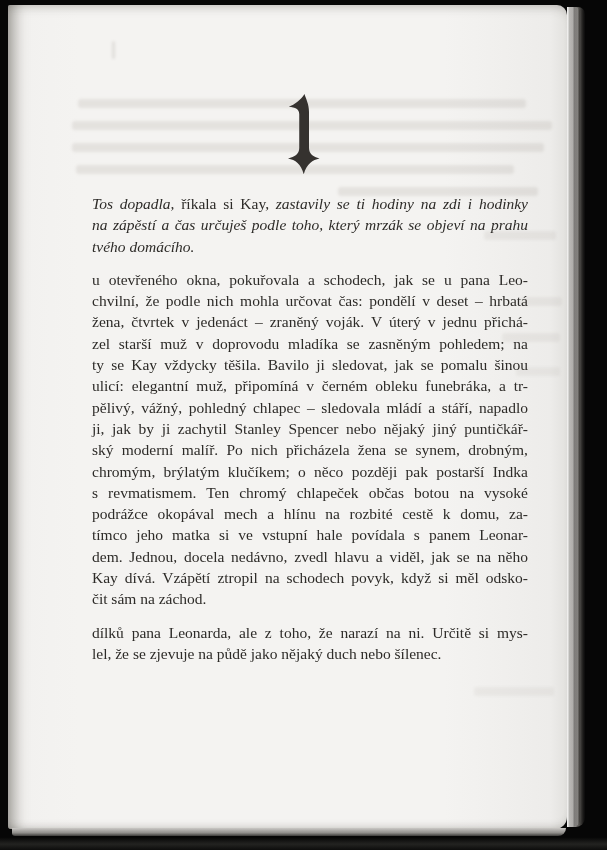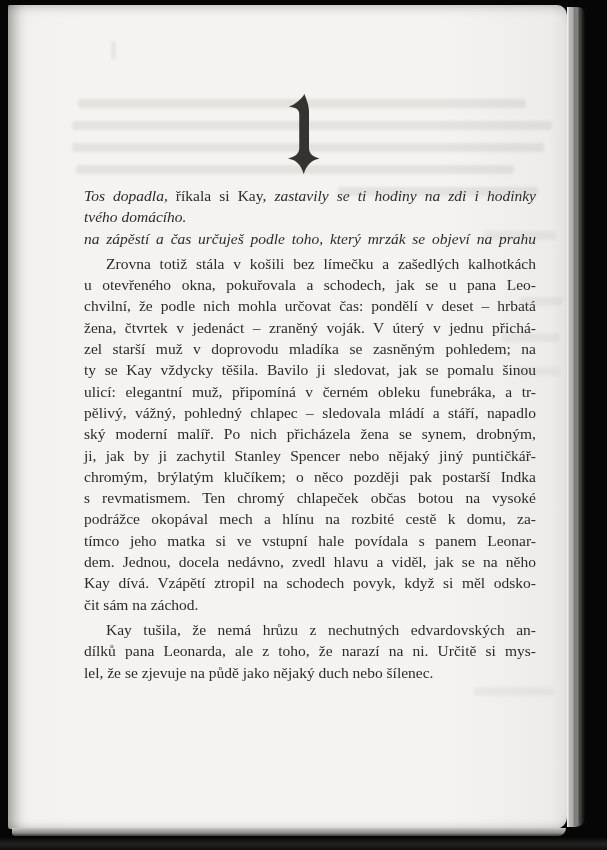--- a/index.html
+++ b/index.html
@@ -55,21 +55,21 @@
   .chapter svg { display:block; width:46px; height:90px; }
   .sr { position:absolute; width:1px; height:1px; overflow:hidden; clip-path:inset(50%); opacity:0; }
 
   
   .textcol {
     position:absolute; left:72px; top:176px; width:460px;
     color:var(--ink, #2d2b28);
     font-size:15.5px; line-height:21.3px;
     text-rendering:optimizeLegibility;
   }
-  .para { margin:4px; }
+  .para { margin:12px; }
   .para.it { font-style:italic; }
   .rm { font-style:normal; }
   .line { text-align:justify; text-align-last:justify; }
   .line.end { text-align-last:left; }
   .line.first { text-indent:22px; }
 
   
   .ghost {
     position:absolute; height:9px; background:#877e74; opacity:.14;
     filter:blur(1.4px); border-radius:3px;
@@ -99,44 +99,42 @@
     <div class="chapter">
       <svg viewBox="0 0 60 120" aria-hidden="true">
         <path fill="#35322f" d="M32,4 C27,12 19,18 11,21 C20,22 25,24 25,31 L25,76 C25,84 19,88 10,90 C20,92 27,97 31,111 C35,97 43,92 52,90 C44,88 38,84 38,76 L38,28 C38,17 34,11 32,4 Z"></path>
       </svg>
       <span class="sr">1</span>
     </div>
 
     <div class="textcol">
         <div class="para it">
           <div class="line"><span>Tos dopadla, </span><span class="rm">říkala si Kay,</span><span> zastavily se ti hodiny na zdi i hodinky</span></div>
+          <div class="line">na zápěstí a čas určuješ podle toho, který mrzák se objeví na prahu</div>
           <div class="line end">tvého domácího.</div>
-          <div class="line">na zápěstí a čas určuješ podle toho, který mrzák se objeví na prahu</div>
         </div>
         <div class="para">
-          <div class="line first">Zrovna totiž stála v košili bez límečku a zašedlých kalhotkách</div>
           <div class="line">u otevřeného okna, pokuřovala a schodech, jak se u pana Leo-</div>
           <div class="line">chvilní, že podle nich mohla určovat čas: pondělí v deset – hrbatá</div>
           <div class="line">žena, čtvrtek v jedenáct – zraněný voják. V úterý v jednu přichá-</div>
           <div class="line">zel starší muž v doprovodu mladíka se zasněným pohledem; na</div>
           <div class="line">ty se Kay vždycky těšila. Bavilo ji sledovat, jak se pomalu šinou</div>
           <div class="line">ulicí: elegantní muž, připomíná v černém obleku funebráka, a tr-</div>
           <div class="line">pělivý, vážný, pohledný chlapec – sledovala mládí a stáří, napadlo</div>
+          <div class="line">ji, jak by ji zachytil Stanley Spencer nebo nějaký jiný puntičkář-</div>
           <div class="line">ský moderní malíř. Po nich přicházela žena se synem, drobným,</div>
-          <div class="line">ji, jak by ji zachytil Stanley Spencer nebo nějaký jiný puntičkář-</div>
           <div class="line">chromým, brýlatým klučíkem; o něco později pak postarší Indka</div>
           <div class="line">s revmatismem. Ten chromý chlapeček občas botou na vysoké</div>
           <div class="line">podrážce okopával mech a hlínu na rozbité cestě k domu, za-</div>
           <div class="line">tímco jeho matka si ve vstupní hale povídala s panem Leonar-</div>
           <div class="line">dem. Jednou, docela nedávno, zvedl hlavu a viděl, jak se na něho</div>
           <div class="line">Kay dívá. Vzápětí ztropil na schodech povyk, když si měl odsko-</div>
           <div class="line end">čit sám na záchod.</div>
         </div>
         <div class="para">
-          <div class="line first">Kay tušila, že nemá hrůzu z nechutných edvardovských an-</div>
           <div class="line">dílků pana Leonarda, ale z toho, že narazí na ni. Určitě si mys-</div>
           <div class="line end">lel, že se zjevuje na půdě jako nějaký duch nebo šílenec.</div>
         </div>
       </div>
 
   </div>
 
   <div class="page-stack">
     <div class="stripes"></div>
   </div>

